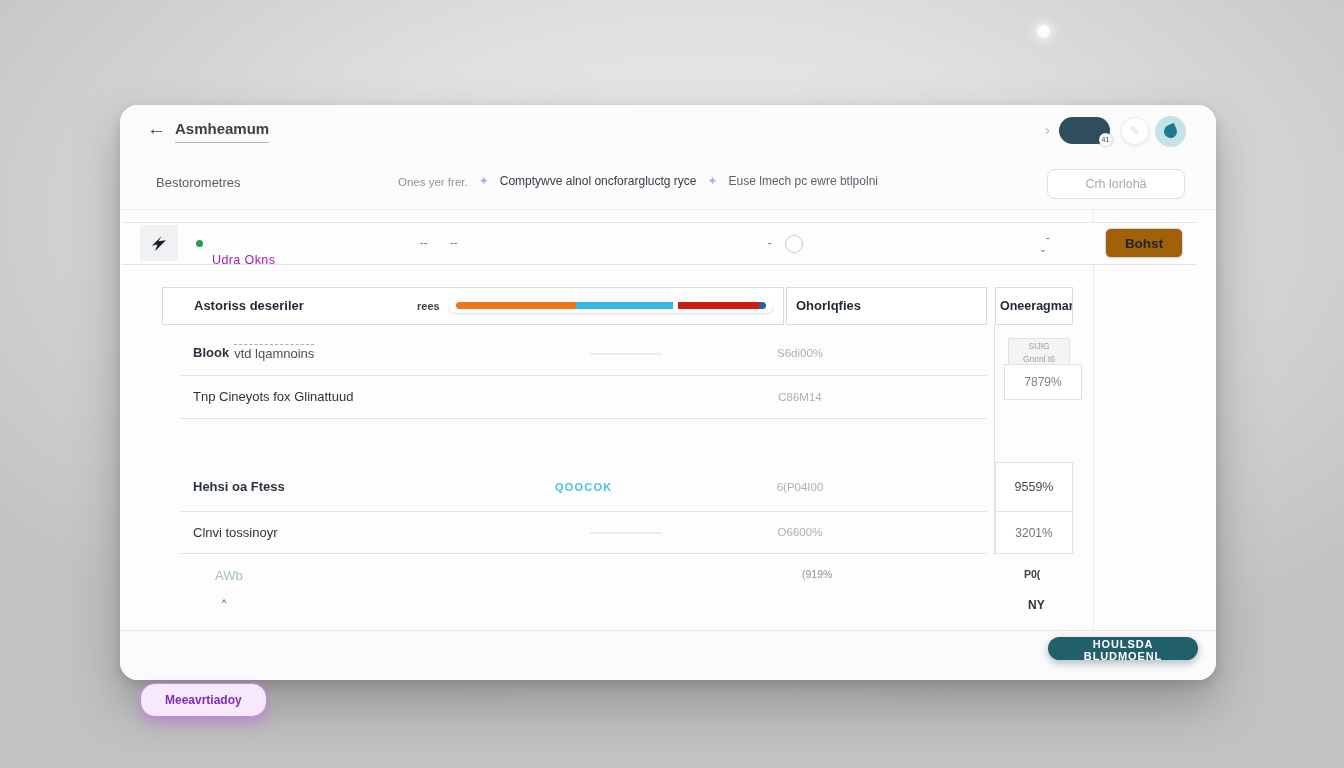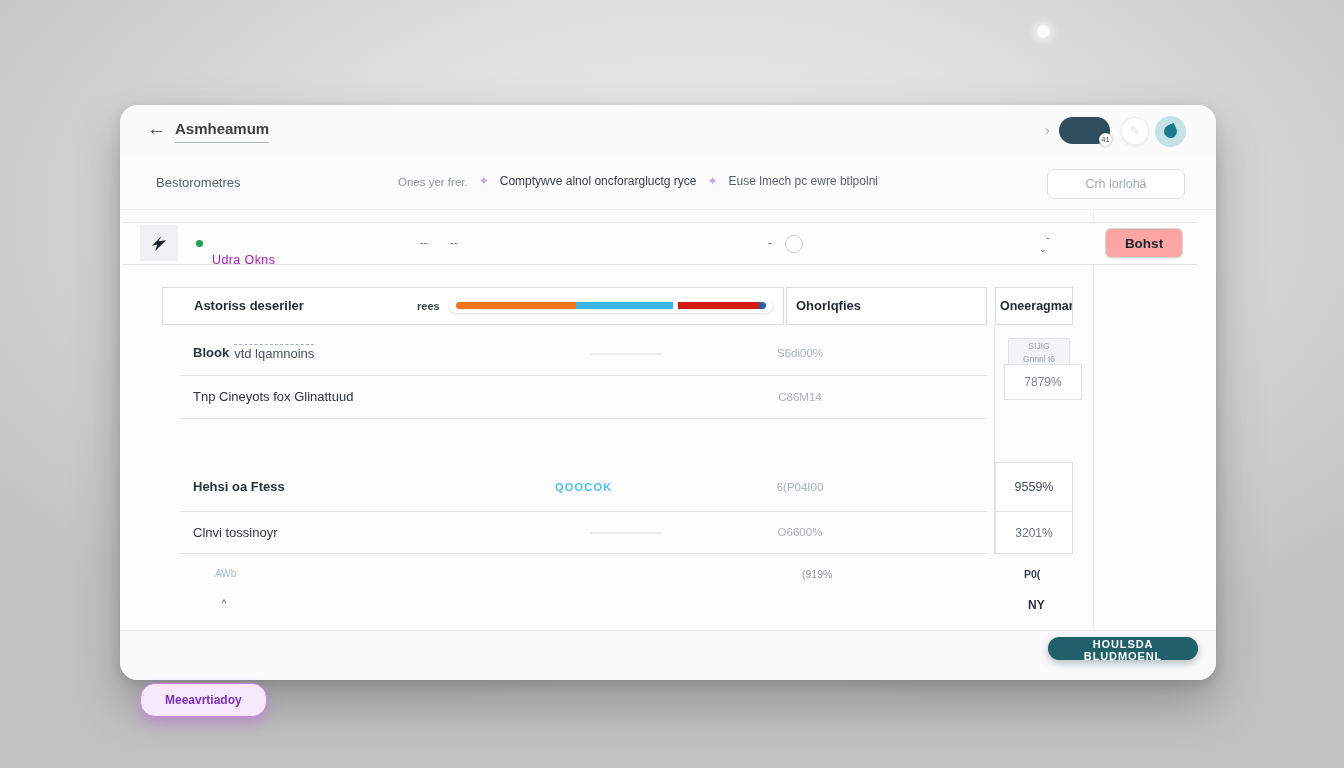--- a/index.html
+++ b/index.html
@@ -46,21 +46,21 @@
              border-top:1px solid #e4e6e8; border-bottom:1px solid #e1e3e5; background:#fdfdfe; }
   .tb-iconbox { position:absolute; left:18px; top:2px; width:38px; height:36px; background:#eff1f2;
                 display:flex; align-items:center; justify-content:center; cursor:pointer; }
   .tb-dot { position:absolute; left:74px; top:17px; width:7px; height:7px; border-radius:50%; background:#1e9e57; }
   .tb-label { position:absolute; left:90px; top:30px; font-size:12.5px; font-weight:normal; color:#a21caf; letter-spacing:.4px; }
   .tb-dash { position:absolute; color:#5c646c; font-size:11px; }
   .d1 { left:298px; top:13px; } .d2 { left:328px; top:13px; } .d3 { left:646px; top:13px; } .d4 { left:924px; top:8px; }
   .tb-circle { position:absolute; left:663px; top:12px; width:16px; height:16px; border:1.5px solid #c6cbd0;
                border-radius:50%; cursor:pointer; }
   .tb-caret { position:absolute; left:917px; top:21px; font-size:9px; color:#5c646c; cursor:pointer; }
-  .tb-boost { position:absolute; right:14px; top:5px; width:78px; height:30px; background:#fca5a5;
+  .tb-boost { position:absolute; right:14px; top:5px; width:78px; height:30px; background:#a16207;
               border:1px solid #d5d8da; border-radius:6px; font-weight:bold; font-size:13.5px; color:#1b2530;
               box-shadow:0 1px 2px rgba(0,0,0,.06); cursor:pointer; font-family:"Liberation Sans", sans-serif; }
 
   
   .table { position:absolute; left:42px; top:182px; width:911px; height:332px; }
   .th { position:absolute; top:0; height:38px; background:#fff; border:1px solid #d9dcdf; box-sizing:border-box; }
   .th1 { left:0; width:622px; }
   .th2 { left:624px; width:201px; }
   .th3 { left:833px; width:78px; overflow:hidden; }
   .th-text { font-weight:bold; font-size:13px; color:#1f2933; line-height:36px; white-space:nowrap; }
@@ -89,21 +89,21 @@
   .rc { position:absolute; left:833px; width:78px; background:#fff; border:1px solid #dde0e2; box-sizing:border-box;
         display:flex; align-items:center; justify-content:center; font-size:12px; color:#6d757d; }
   .rc2 { top:77px; height:36px; color:#7b838b;margin-left:9px; }
   .rc4 { top:175px; height:50px; color:#454e57; font-size:12.5px; }
   .rc5 { top:224px; height:43px; }
   .badge { position:absolute; left:846px; top:51px; width:62px; height:30px; background:#f3f4f5;
            border:1px solid #e0e2e4; border-radius:2px; box-sizing:border-box; text-align:center;
            font-size:8.5px; color:#9ba2a9; line-height:1.5; padding-top:1px; }
   .sumA { top:281px; } .sumB { top:311px; }
   .sum { position:absolute; width:100%; height:20px; }
-  .sum-left  { position:absolute; left:53px;  font-size:10px; color:#a4bcc6; }
+  .sum-left  { position:absolute; left:53px;  font-size:13px; color:#a4bcc6; }
   .sum-mid   { position:absolute; left:640px; font-size:10.5px; color:#8d959c; }
   .sum-right { position:absolute; left:862px; font-size:10.5px; font-weight:bold; color:#39424b; }
   .sumB .sum-left { left:60px; color:#444; font-size:9px; }
   .sumB .sum-right { left:866px; font-size:12px; color:#2c353e; }
 
   
   .footer { position:absolute; left:0; right:0; bottom:0; height:49px; background:#fbfbfc;
             border-top:1px solid #e4e6e8; border-radius:0 0 18px 18px; }
   .meth-btn { position:absolute; left:20px; top:8px; height:34px; padding:0 24px; background:#f7e8fc;
               border:1.5px solid #c887e3; border-radius:15px; color:#7d2eb5; font-weight:bold; font-size:12px;

